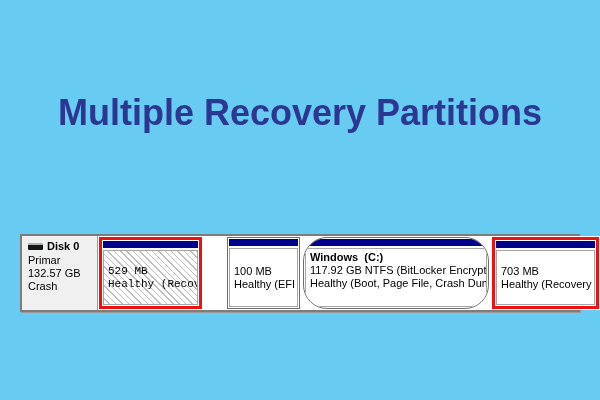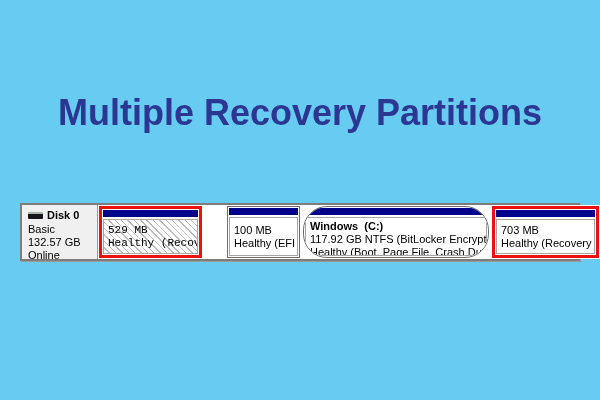--- a/index.html
+++ b/index.html
@@ -24,23 +24,23 @@
     text-align:center;
     font-size:36px;
     font-weight:bold;
     letter-spacing:0px;
     color:var(--title);
     white-space:nowrap;
   }
   .disk-widget{
     position:absolute;
     left:20px;
-    top:203px;
+    top:234px;
     width:560px;
-    height:58px;
+    height:78px;
     background:#ffffff;
     border:2px solid #7d7d7d;
     box-shadow:1px 1px 0 #9a9a9a;
     display:flex;
     font-size:11px;
     line-height:13px;
     color:#000;
   }
   .disk-info{
     width:76px;
@@ -115,23 +115,23 @@
 
 <div class="page-title">Multiple Recovery Partitions</div>
 
 <div class="disk-widget">
 
   <div class="disk-info">
     <div class="disk-head">
       <span class="disk-icon"></span>
       <span>Disk 0</span>
     </div>
-    <div class="line">Basic</div>
+    <div class="line">Primar</div>
     <div class="line">132.57 GB</div>
-    <div class="line">Online</div>
+    <div class="line">Crash</div>
   </div>
 
   <div class="partitions">
 
     <div class="partition flagged p1">
       <div class="strip"></div>
       <div class="pbody hatched">
         <div class="pline">529 MB</div>
         <div class="pline">Healthy (Recovery Parti</div>
       </div>

